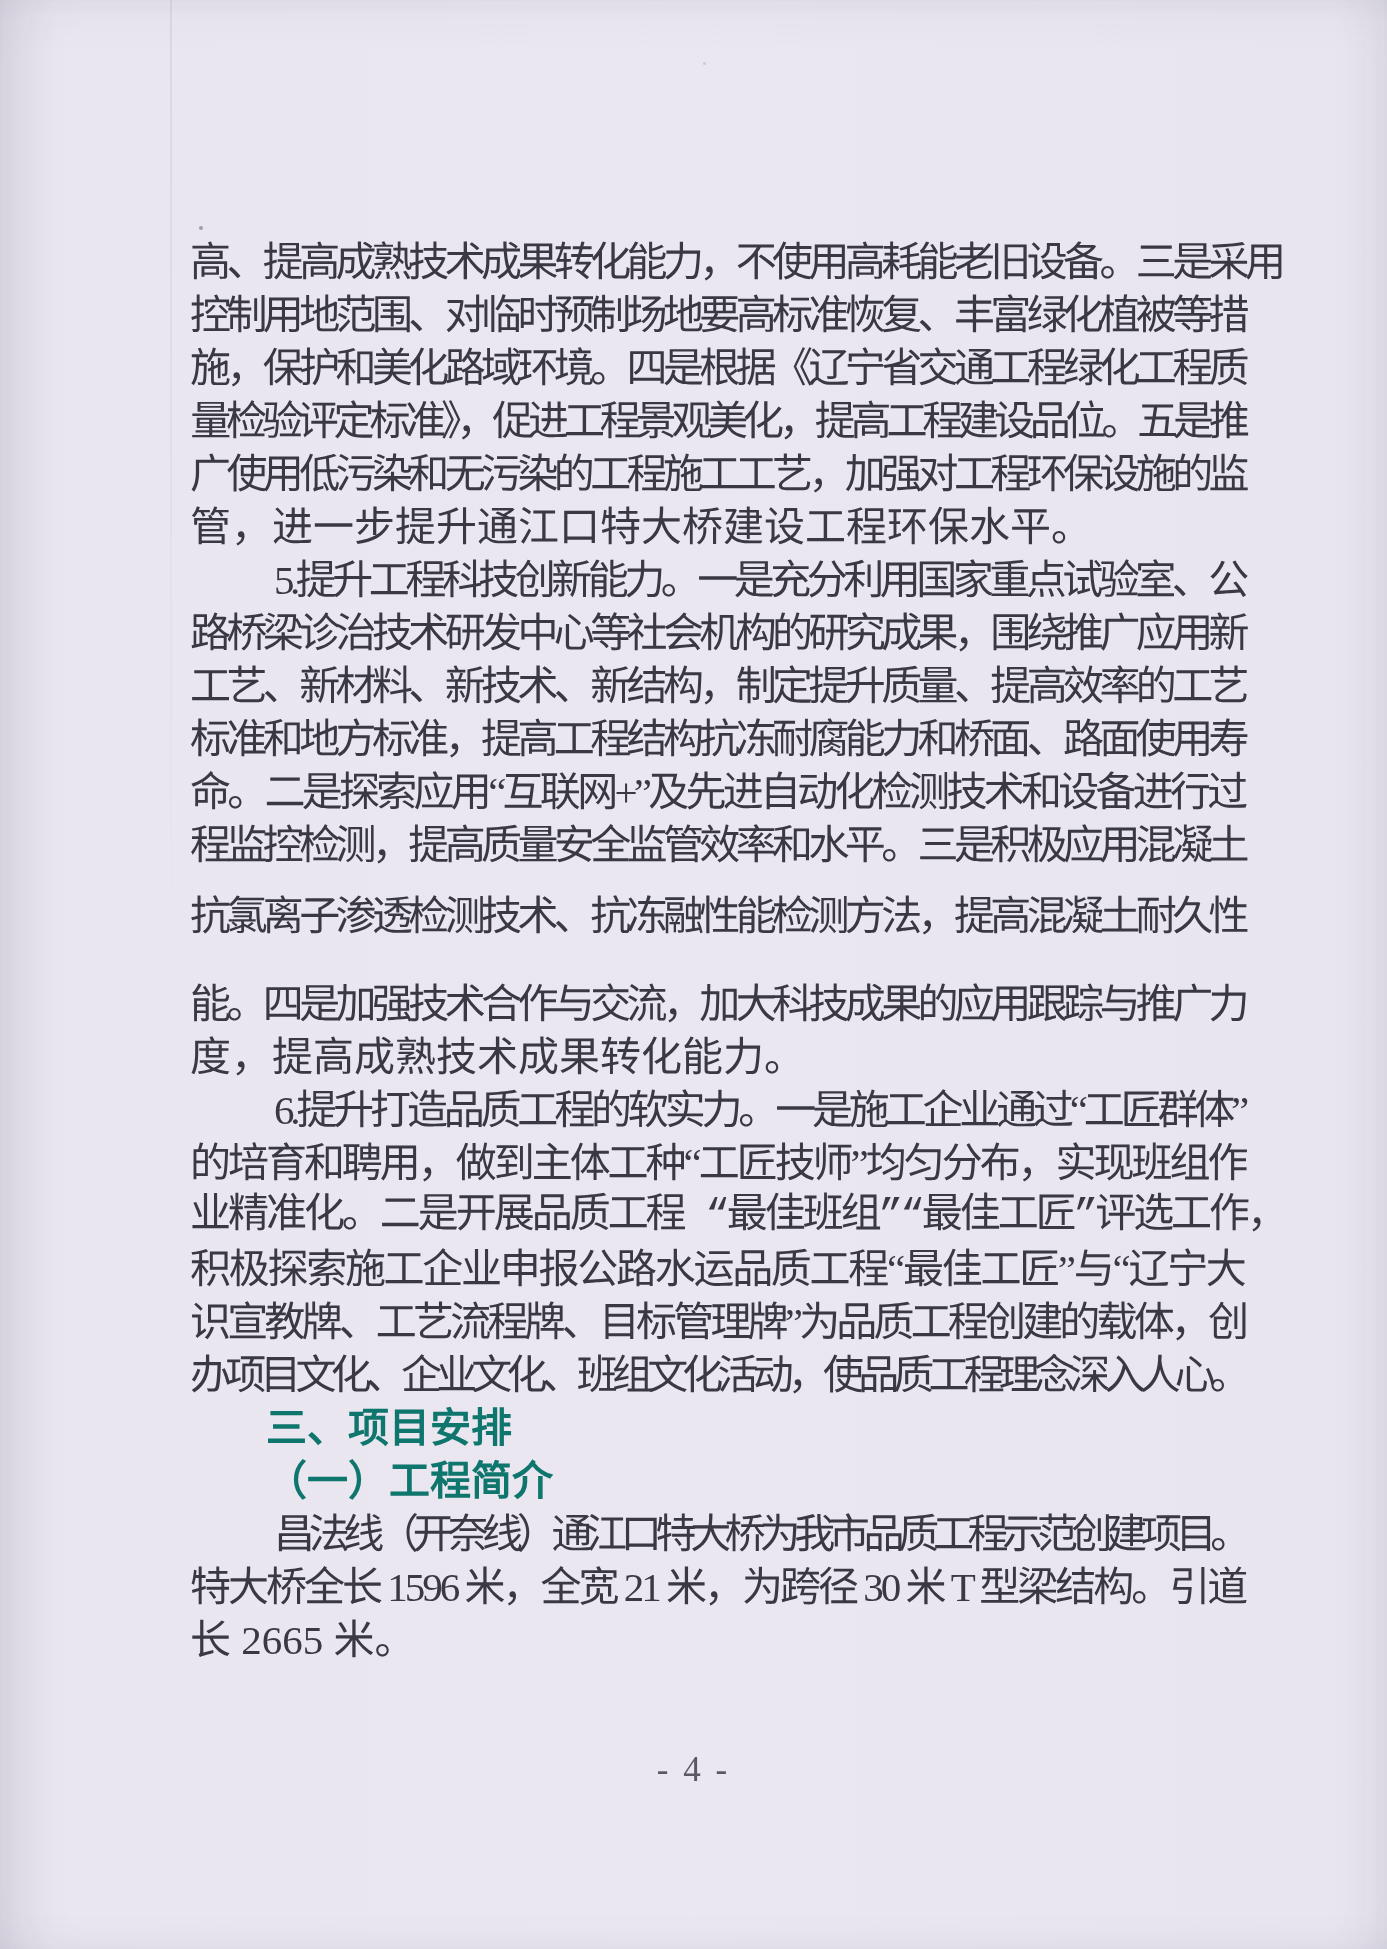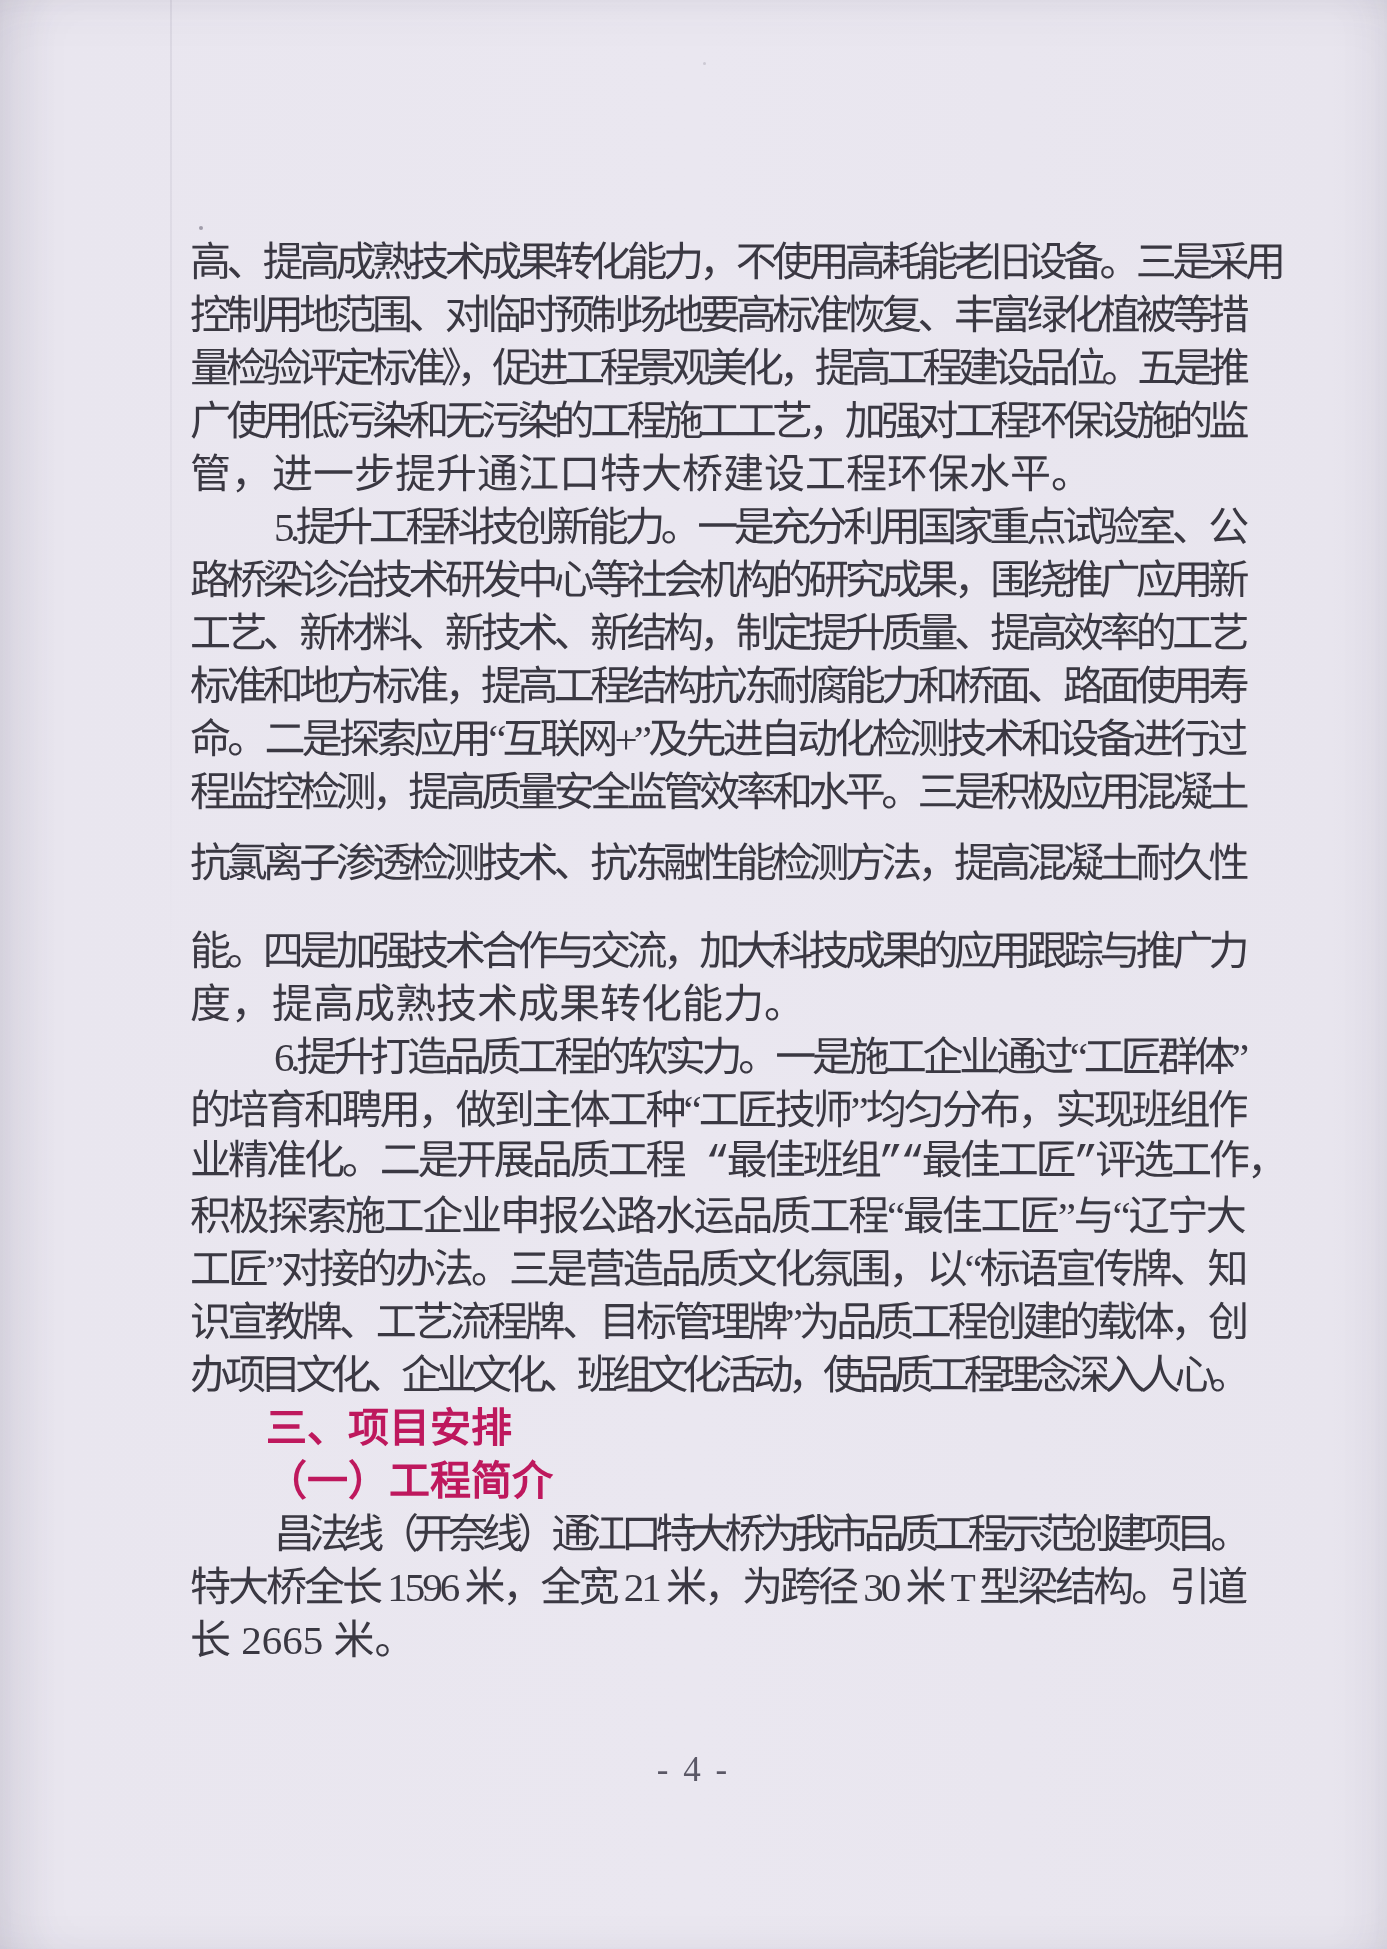--- a/index.html
+++ b/index.html
@@ -52,21 +52,21 @@
     font-size: 41px;
     color: #3a3842;
     white-space: nowrap;
     overflow: visible;
     text-rendering: optimizeLegibility;
   }
   .line.body { font-weight: 400; }
   .line.heading {
     font-family: Liberation Sans, sans-serif;
     font-weight: 700;
-    color: #be185d;
+    color: #0f766e;
   }
   .line.indent { text-indent: 84px; }
   .line.heading.indent { text-indent: 76px; }
   .page-number {
     position: absolute;
     top: 1750px;
     left: 0;
     width: 100%;
     text-align: center;
     font-size: 35px;
@@ -80,37 +80,37 @@
 
 <div class="page">
   <div class="fold-line"></div>
   <div class="speck s1"></div>
   <div class="speck s2"></div>
   <div class="speck s3"></div>
 
   <div class="text-block">
       <div class="line body" style="letter-spacing: -4.62069px;">高、提高成熟技术成果转化能力，不使用高耗能老旧设备。三是采用</div>
       <div class="line body" style="letter-spacing: -4.62069px;">控制用地范围、对临时预制场地要高标准恢复、丰富绿化植被等措</div>
+      <div class="line body" style="letter-spacing: -4.62069px;">施，保护和美化路域环境。四是根据《辽宁省交通工程绿化工程质</div>
       <div class="line body" style="letter-spacing: -5.16667px; text-align: center;">量检验评定标准》，促进工程景观美化，提高工程建设品位。五是推</div>
       <div class="line body" style="letter-spacing: -4.62069px;">广使用低污染和无污染的工程施工工艺，加强对工程环保设施的监</div>
       <div class="line body">管，进一步提升通江口特大桥建设工程环保水平。</div>
       <div class="line body indent" style="letter-spacing: -4.5px;">5.提升工程科技创新能力。一是充分利用国家重点试验室、公</div>
       <div class="line body" style="letter-spacing: -4.62069px;">路桥梁诊治技术研发中心等社会机构的研究成果，围绕推广应用新</div>
       <div class="line body" style="letter-spacing: -4.62069px;">工艺、新材料、新技术、新结构，制定提升质量、提高效率的工艺</div>
       <div class="line body" style="letter-spacing: -4.62069px;">标准和地方标准，提高工程结构抗冻耐腐能力和桥面、路面使用寿</div>
       <div class="line body" style="letter-spacing: -3.73333px;">命。二是探索应用“互联网+”及先进自动化检测技术和设备进行过</div>
       <div class="line body" style="letter-spacing: -4.62069px;">程监控检测，提高质量安全监管效率和水平。三是积极应用混凝土</div>
       <div class="line body" style="letter-spacing: -4.62069px; margin-top: 18px;">抗氯离子渗透检测技术、抗冻融性能检测方法，提高混凝土耐久性</div>
       <div class="line body" style="letter-spacing: -4.62069px; margin-top: 35px;">能。四是加强技术合作与交流，加大科技成果的应用跟踪与推广力</div>
       <div class="line body">度，提高成熟技术成果转化能力。</div>
       <div class="line body indent" style="letter-spacing: -4.17241px;">6.提升打造品质工程的软实力。一是施工企业通过“工匠群体”</div>
       <div class="line body" style="letter-spacing: -3.03448px;">的培育和聘用，做到主体工种“工匠技师”均匀分布，实现班组作</div>
       <div class="line body" style="letter-spacing: -3.03226px; font-family: Liberation Mono, monospace;">业精准化。二是开展品质工程 “最佳班组”“最佳工匠”评选工作，</div>
       <div class="line body" style="letter-spacing: -2.27586px;">积极探索施工企业申报公路水运品质工程“最佳工匠”与“辽宁大</div>
-      <div class="line body" style="letter-spacing: -3.03448px;">工匠”对接的办法。三是营造品质文化氛围，以“标语宣传牌、知</div>
       <div class="line body" style="letter-spacing: -3.82759px;">识宣教牌、工艺流程牌、目标管理牌”为品质工程创建的载体，创</div>
       <div class="line body" style="letter-spacing: -5.83333px;">办项目文化、企业文化、班组文化活动，使品质工程理念深入人心。</div>
       <div class="line heading indent">三、项目安排</div>
       <div class="line heading indent">（一）工程简介</div>
       <div class="line body indent" style="letter-spacing: -6.32143px;">昌法线（开奈线）通江口特大桥为我市品质工程示范创建项目。</div>
       <div class="line body" style="letter-spacing: -3px;">特大桥全长 1596 米，全宽 21 米，为跨径 30 米 T 型梁结构。引道</div>
       <div class="line body">长 2665 米。</div>
     </div>
 
   <div class="page-number">- 4 -</div>

